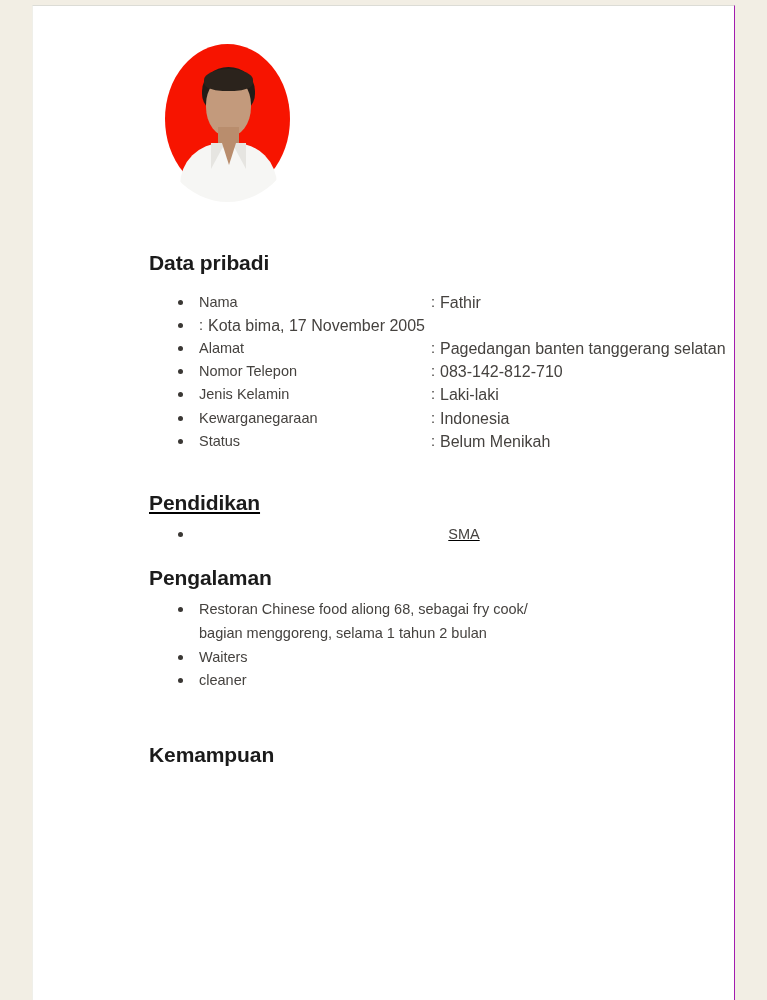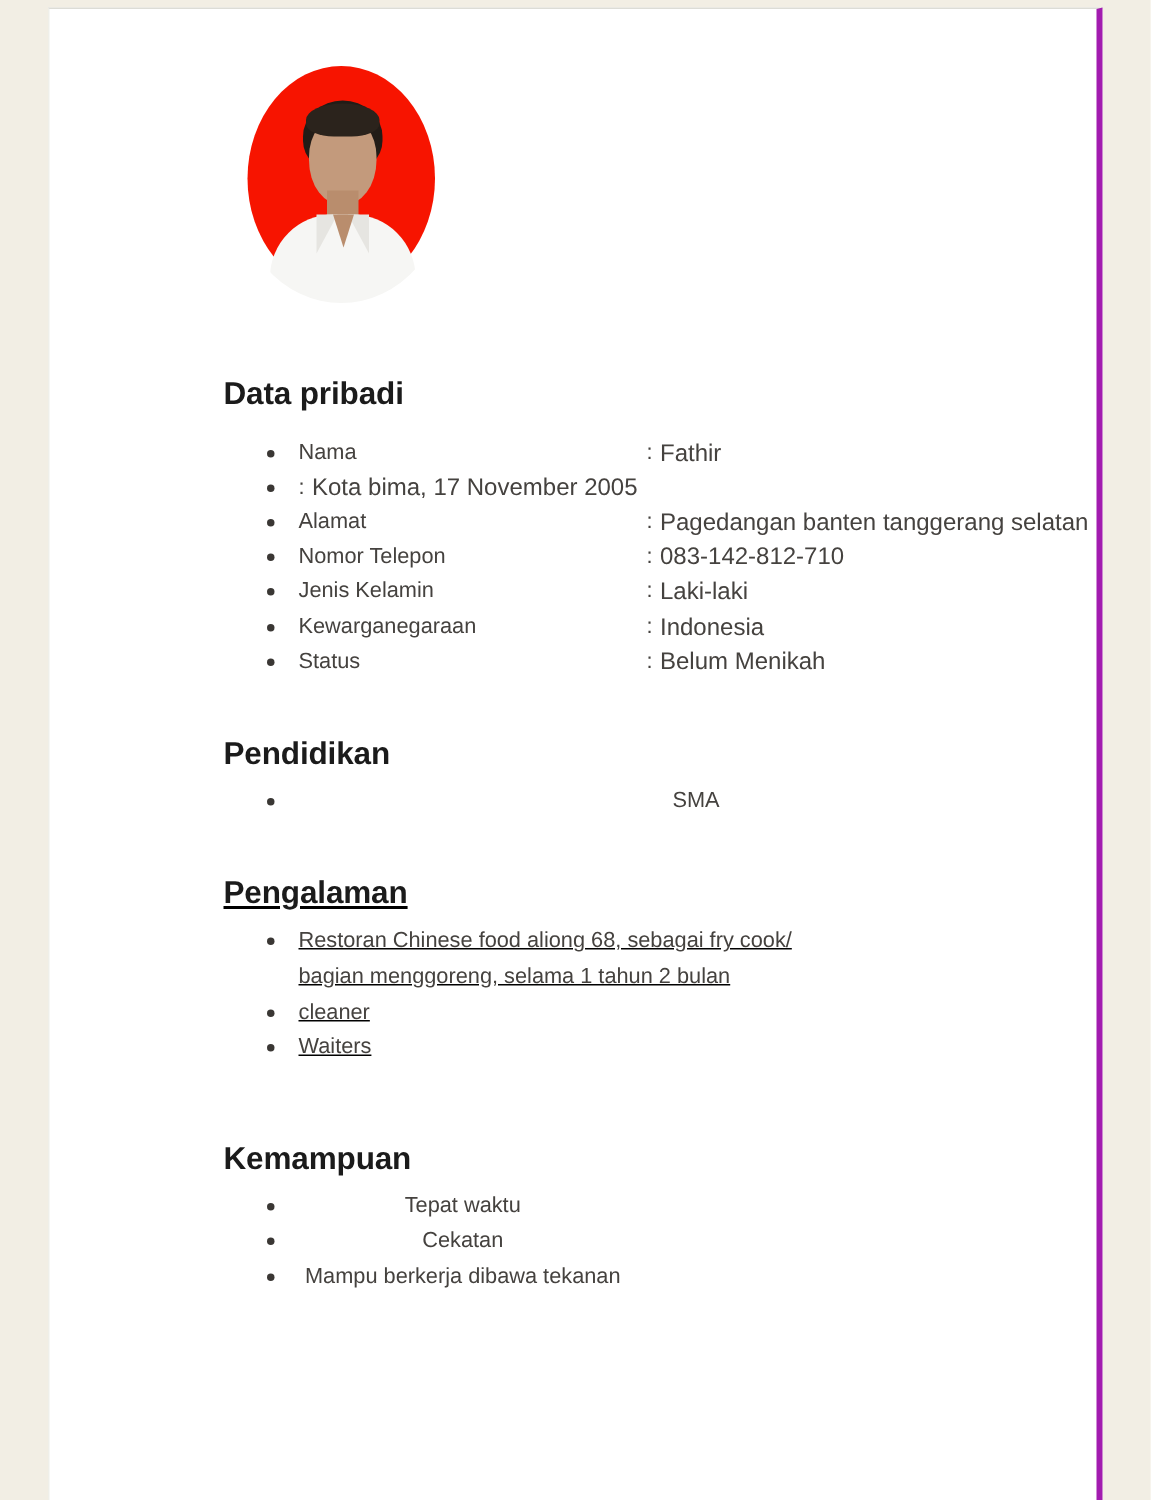--- a/index.html
+++ b/index.html
@@ -26,21 +26,21 @@
   
   .page {
     position: absolute;
     left: 32px;
     top: 5px;
     width: 703px;
     height: 995px;
     background: #ffffff;
     border-top: 1px solid #dcdcd6;
     border-left: 1px solid #efefe9;
-    border-right: 4px solid #a21caf;
+    border-right: 1px solid #a21caf;
     overflow: hidden;
   }
 
   
   .photo-wrap {
     position: absolute;
     left: 123px;
     top: 33px;
     width: 143px;
     height: 163px;
@@ -144,22 +144,22 @@
   h2.section-title {
     font-size: 21px;
     font-weight: bold;
     color: #1b1b1b;
     letter-spacing: -0.1px;
     line-height: 1.1;
   }
 
   .section { margin-bottom: 0; }
   .sec-personal  { margin-bottom: 0; }
-  .sec-education { margin-top: 38px; }
-  .sec-experience{ margin-top: 38px; text-decoration: underline; }
+  .sec-education { margin-top: 38px; text-decoration: underline; }
+  .sec-experience{ margin-top: 20px; }
   .sec-skills    { margin-top: 50px; }
 
   
   ul.bullets {
     list-style: none;
     margin-top: 9px;
     padding-left: 29px;
   }
   ul.bullets > li {
     position: relative;
@@ -280,29 +280,24 @@
         <h2 class="section-title">Pendidikan</h2>
         <ul class="bullets edu-list">
           <li>SMA</li>
         </ul>
       </section>
 
       <section class="section sec-experience">
         <h2 class="section-title">Pengalaman</h2>
         <ul class="bullets exp-list">
           <li>Restoran Chinese food aliong 68, sebagai fry cook/ bagian menggoreng, selama 1 tahun 2 bulan</li>
+          <li>Waiters</li>
           <li>cleaner</li>
-          <li>Waiters</li>
         </ul>
       </section>
 
       <section class="section sec-skills">
         <h2 class="section-title">Kemampuan</h2>
-        <ul class="bullets skill-list">
-          <li>Tepat waktu</li>
-          <li>Cekatan</li>
-          <li>Mampu berkerja dibawa tekanan</li>
-        </ul>
       </section>
 
     </div>
   </div>
 </div>
 
 </body></html>

